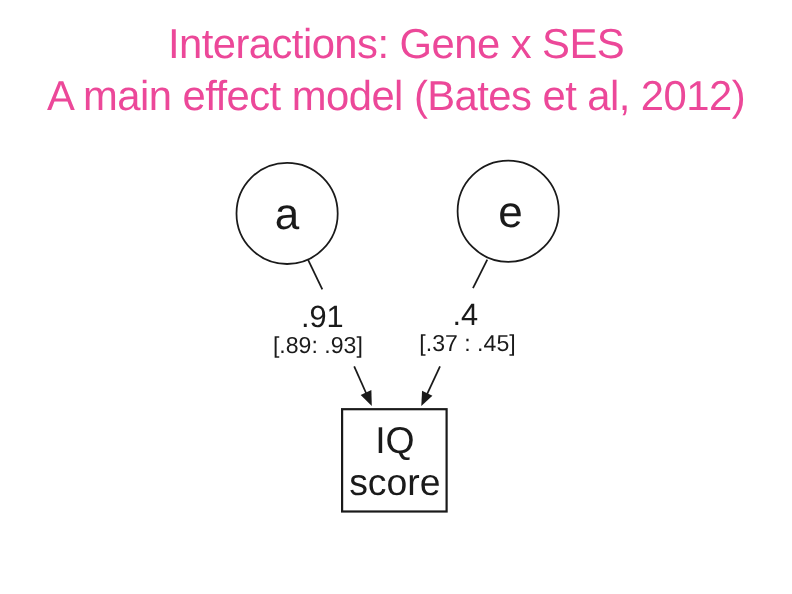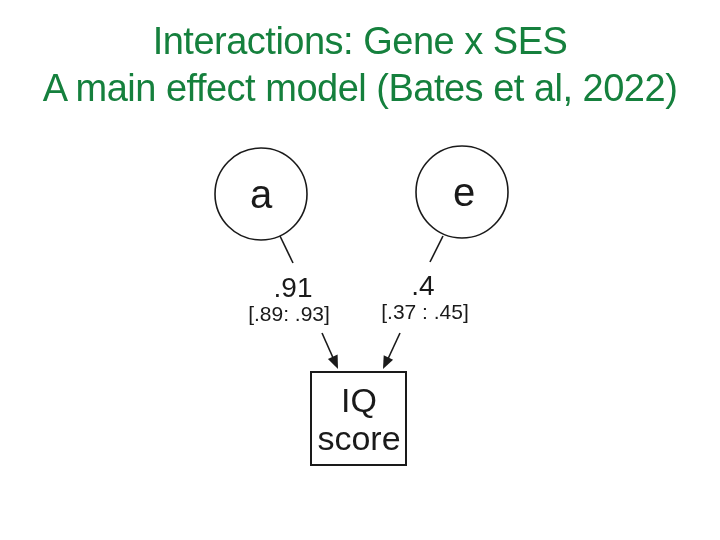--- a/index.html
+++ b/index.html
@@ -14,21 +14,21 @@
     background: #ffffff;
     overflow: hidden;
     font-family: "Liberation Sans", "DejaVu Sans", sans-serif;
   }
   .title-block {
     position: absolute;
     top: 18px;
     left: 0;
     width: 720px;
     text-align: center;
-    color: #15803d;
+    color: #ec4899;
     font-size: 38px;
     line-height: 47px;
     font-weight: 400;
     letter-spacing: -0.5px;
   }
   .diagram-svg {
     position: absolute;
     top: 0;
     left: 0;
   }
@@ -71,21 +71,21 @@
     text-anchor: middle;
   }
 </style>
 </head>
 <body>
 
 <div class="slide">
 
   <div class="title-block">
     <div>Interactions: Gene x SES</div>
-    <div>A main effect model (Bates et al, 2022)</div>
+    <div>A main effect model (Bates et al, 2012)</div>
   </div>
 
   <svg class="diagram-svg" width="720" height="540" viewBox="0 0 720 540">
 
     <circle class="node-shape" cx="261" cy="194" r="46"></circle>
     <text class="node-label" x="261" y="208">a</text>
 
     <circle class="node-shape" cx="462" cy="192" r="46"></circle>
     <text class="node-label" x="464" y="206">e</text>
 

